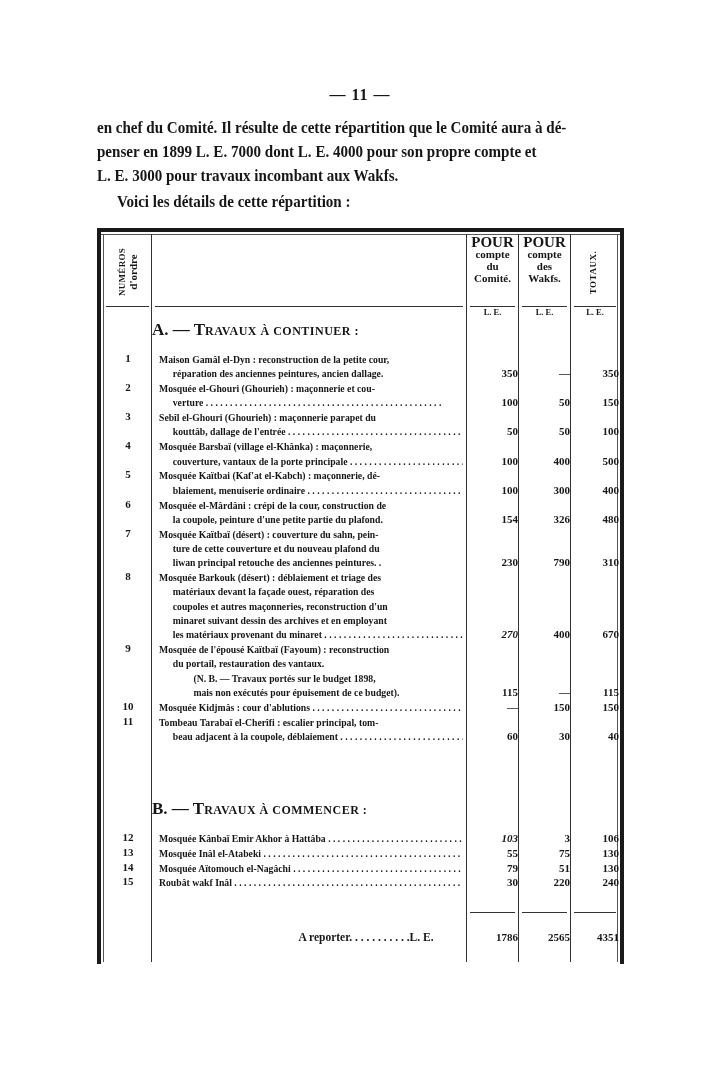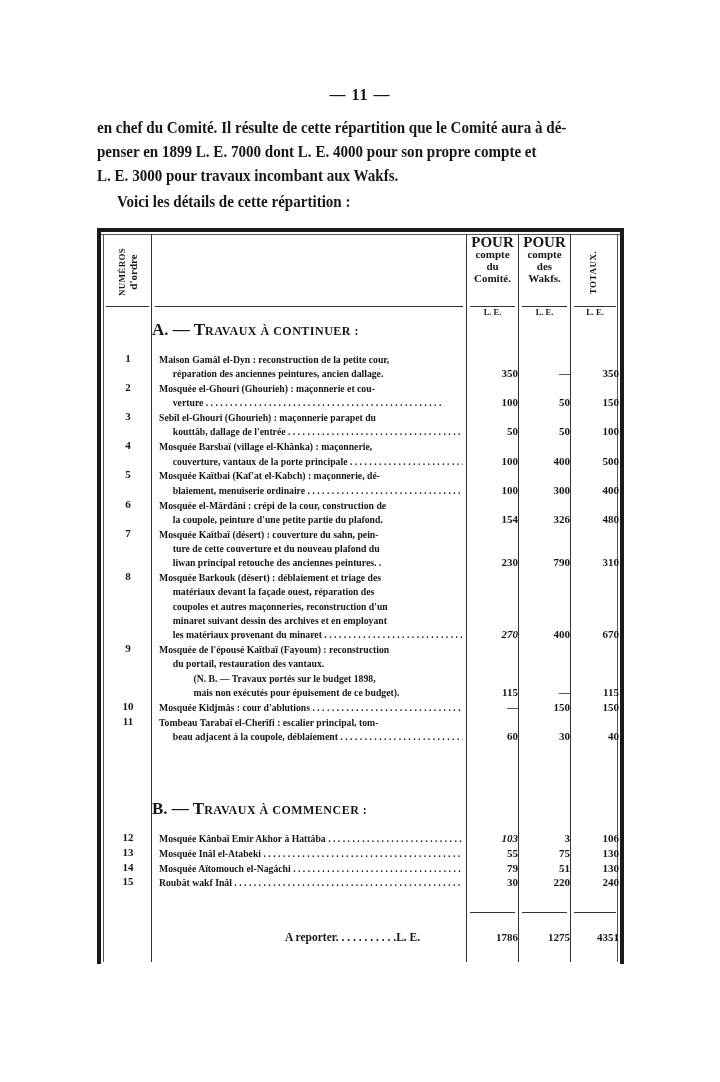--- a/index.html
+++ b/index.html
@@ -85,21 +85,21 @@
   .row .desc .ind { padding-left: 16px; width: 337px; }
   .row .desc .ind2 { padding-left: 40px; width: 313px; }
   .row .desc .dots::after {
     content: " . . . . . . . . . . . . . . . . . . . . . . . . . . . . . . . . . . . . . . . . . . . . . . . . .";
   }
   .row .val {
     position: absolute; text-align: right;
     font-family: "Liberation Serif", serif; font-weight: bold; font-size: 11px;
   }
   .reporter {
-    position: absolute; left: 188px; width: 186px; text-align: left;
+    position: absolute; left: 176px; width: 186px; text-align: center;
     font-family: "Liberation Serif", serif; font-weight: bold; font-size: 11.5px;
   }
 </style>
 </head>
 <body>
 
 <div class="page-number">— 11 —</div>
 
 <div class="para p1">en chef du Comité. Il résulte de cette répartition que le Comité aura à dé-</div>
 <div class="para p2">penser en 1899 L. E. 7000 dont L. E. 4000 pour son propre compte et</div>
@@ -307,16 +307,16 @@
       </div>
     </div>
 
   <div class="hline" style="left:373px; width:45px; top:684px;"></div>
   <div class="hline" style="left:425px; width:45px; top:684px;"></div>
   <div class="hline" style="left:477px; width:42px; top:684px;"></div>
 
   <div class="reporter" style="top:703px;">A reporter. . . . . . . . . . .L. E.</div>
   <div class="row" style="top:703px;">
     <div class="val" style="left:370px; width:51px;">1786</div>
-    <div class="val" style="left:422px; width:51px;">1275</div>
+    <div class="val" style="left:422px; width:51px;">2565</div>
     <div class="val" style="left:474px; width:48px;">4351</div>
   </div>
 </div>
 
 </body></html>

